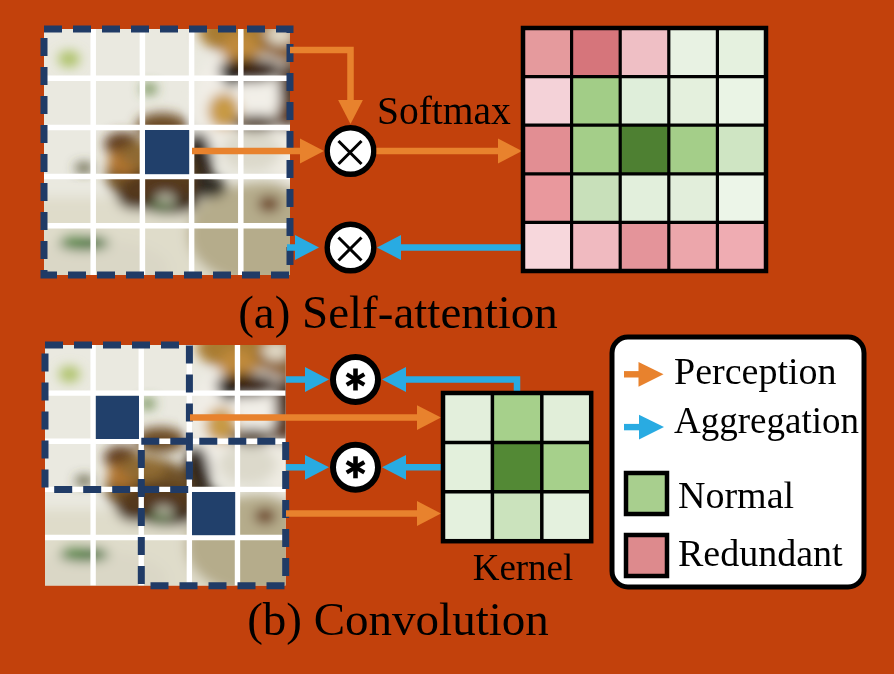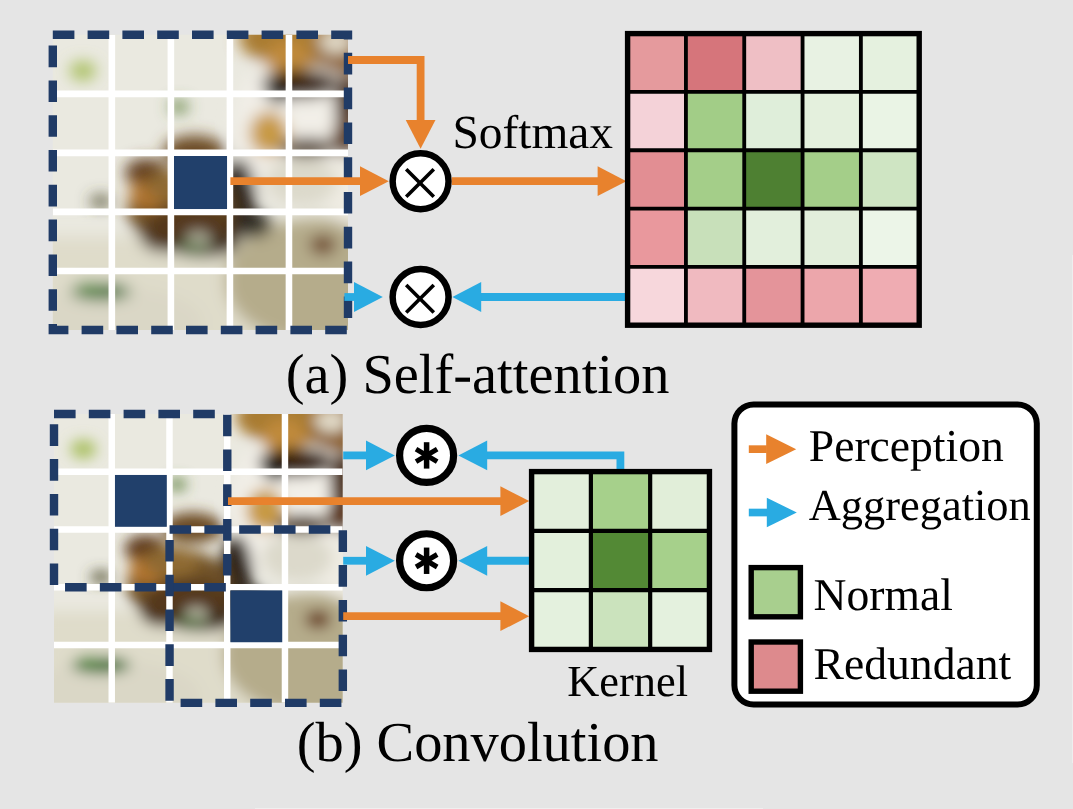--- a/index.html
+++ b/index.html
@@ -1,16 +1,16 @@
 <!DOCTYPE html>
 <html><head>
 <meta charset="utf-8">
 <style>
   html,body{margin:0;padding:0;background:#ffffff;}
-  #wrap{width:894px;height:674px;position:relative;overflow:hidden;background:#e5e5e5;}
+  #wrap{width:894px;height:674px;position:relative;overflow:hidden;background:#c2410c;}
   text{font-family:"Liberation Serif",serif;fill:#000;}
 </style>
 </head>
 <body>
 <div id="wrap">
 <svg width="894" height="674" viewBox="0 0 894 674">
 <defs>
   <filter id="b" x="-20%" y="-20%" width="140%" height="140%">
     <feGaussianBlur stdDeviation="6"></feGaussianBlur>
   </filter>

